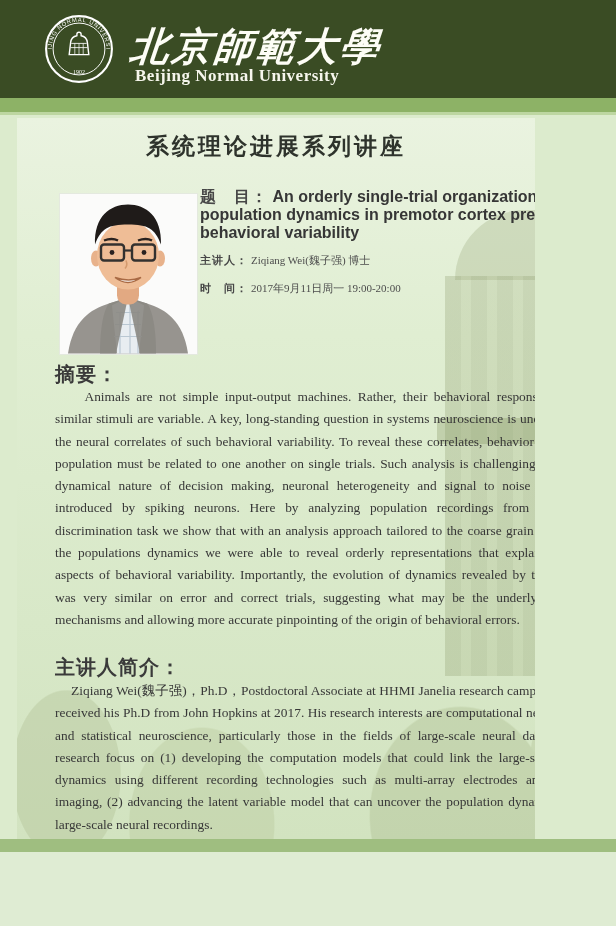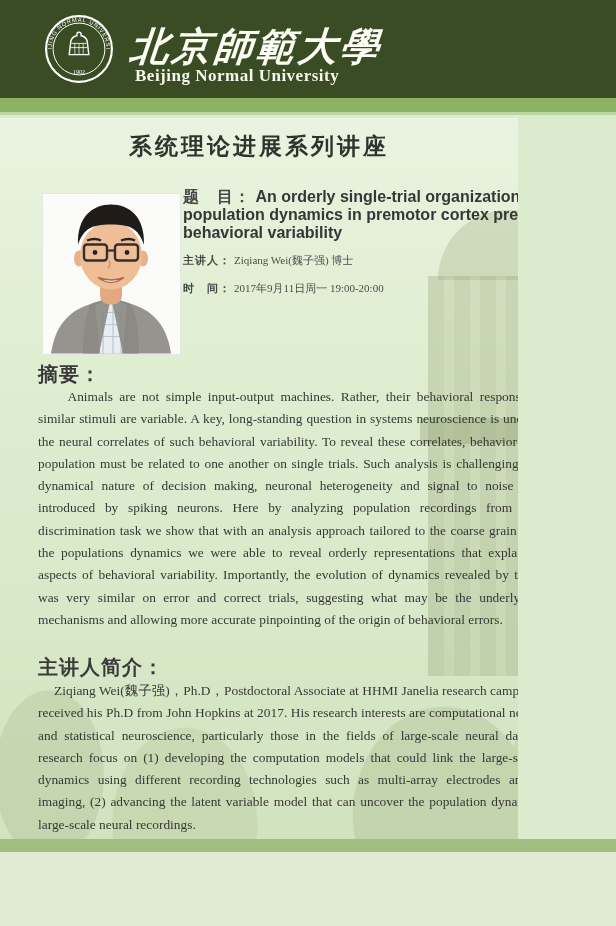--- a/index.html
+++ b/index.html
@@ -19,21 +19,21 @@
     transform:skewX(-5deg);
   }
   .uni-en {
     position:absolute; left:135px; top:66px; color:#f6f6ec;
     font-family:"Liberation Serif","DejaVu Serif",serif;
     font-size:17px; letter-spacing:.5px; font-weight:bold;
   }
   .band-top { position:absolute; left:0; top:98px; width:616px; height:17px;
     background:#8db266; border-bottom:3px solid #bdd6a1; }
   
-  .main { position:absolute; left:0; top:118px; width:518px; height:721px; overflow:hidden;
+  .main { position:absolute; left:17px; top:118px; width:518px; height:721px; overflow:hidden;
     background:linear-gradient(180deg,#eaf3e0 0%,#e0eed2 30%,#d8e8c8 70%,#d2e3c0 100%); }
   .wm { position:absolute; pointer-events:none; }
   .wm-dome { left:438px; top:92px; width:150px; height:70px; border-radius:75px 75px 0 0;
     background:#94a274; opacity:.28; }
   .wm-tower { left:428px; top:158px; width:170px; height:400px; opacity:.3;
     background:repeating-linear-gradient(90deg,#8e9c6e 0 16px,#a7b588 16px 26px);
   }
   .wm-tower-band { left:420px; top:300px; width:186px; height:26px; background:#879565; opacity:.32; }
   .wm-foliage { left:0; top:430px; width:616px; height:291px; opacity:.30;
     background:

